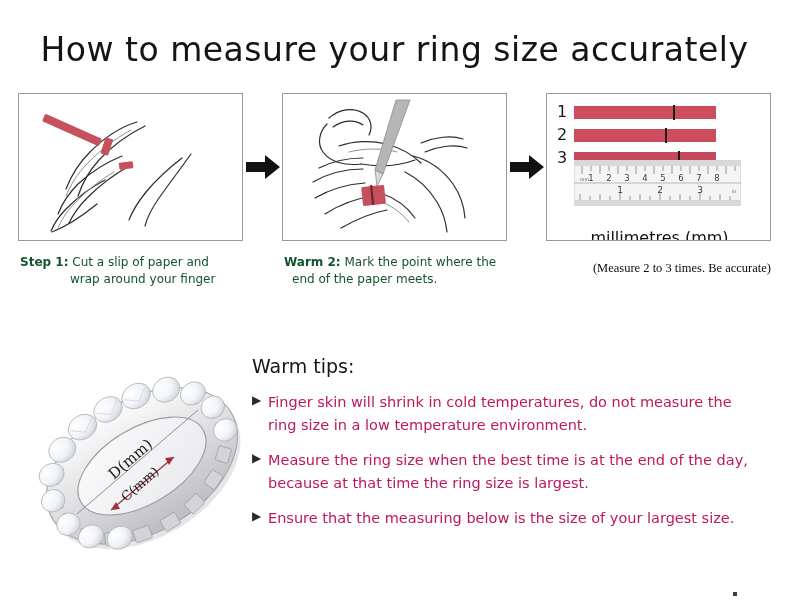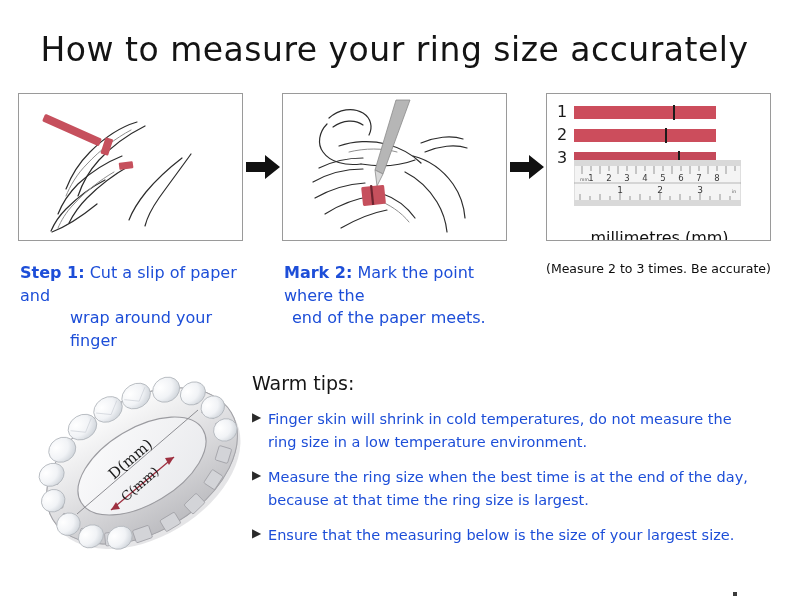--- a/index.html
+++ b/index.html
@@ -52,40 +52,40 @@
     border: 1px solid #9a9a9a;
     background: #ffffff;
     position: relative;
     overflow: hidden;
   }
 
   .arrow-glyph { display: block; }
 
   
   .caption {
-    margin-top: 21px;
-    font-size: 16px;
+    margin-top: 13px;
+    font-size: 12px;
     line-height: 1.42;
-    color: #1d4ed8;
+    color: #14532d;
     font-family: "DejaVu Sans", sans-serif;
   }
   .caption .lead { font-weight: bold; }
   .caption .bold { font-weight: bold; }
   .cap-l1 { padding-left: 2px; }
   .cap-l2 { padding-left: 52px; }
   .cap-c2 { text-align: left; padding-left: 10px; }
   .cap-ind { padding-left: 56px; }
 
   .note {
     margin-top: 20px;
     font-size: 12.5px;
     color: #0d0d0d;
     font-family: "DejaVu Sans", sans-serif;
   }
-  .note-c { text-align: left; }
+  .note-c { text-align: right; font-family: Liberation Serif, serif; }
 
   
   .strips { position: absolute; top: 10px; left: 10px; }
   .strip-row { display: flex; align-items: center; margin-bottom: 7px; }
   .strip-num {
     width: 17px;
     font-size: 16px;
     color: #1a1a1a;
     font-family: "DejaVu Sans", sans-serif;
     line-height: 1;
@@ -119,21 +119,21 @@
   .ring-figure {
     position: absolute;
     left: 26px;
     top: 352px;
     width: 232px;
     height: 228px;
   }
   .tips {
     position: absolute;
     left: 252px;
-    top: 372px;
+    top: 355px;
     width: 500px;
   }
   .tips-heading {
     font-size: 19px;
     color: #161616;
     font-family: "DejaVu Sans", sans-serif;
     margin-bottom: 14px;
   }
   .tip-item {
     display: flex;
@@ -143,21 +143,21 @@
   .tip-bullet {
     flex: 0 0 auto;
     width: 16px;
     font-size: 12px;
     line-height: 1.62;
     color: #2a2a2a;
   }
   .tip-text {
     font-size: 14.5px;
     line-height: 1.62;
-    color: #1d4ed8;
+    color: #be185d;
     font-family: "DejaVu Sans", sans-serif;
   }
 
   .corner-artifact {
     position: absolute;
     left: 733px;
     top: 592px;
     width: 4px;
     height: 4px;
     background: #3b3b3b;
@@ -245,21 +245,21 @@
 
         <path d="M113 6 L127 6 L100 80 L92 76 Z" fill="#b6b6b6" stroke="#8a8a8a" stroke-width="0.8"></path>
         <path d="M92 76 L100 80 L94 92 Z" fill="#d8d8d8" stroke="#8a8a8a" stroke-width="0.8"></path>
 
         <rect x="79" y="92" width="23" height="19" rx="1.5" fill="#c6505d" transform="rotate(-6 90 101)"></rect>
         <rect x="88" y="91" width="2.2" height="20" fill="#6d2530" transform="rotate(-6 89 101)"></rect>
       </svg>
     </div>
     <div class="caption">
       <div class="cap-l1">
-        <span class="lead">Mark 2:</span>
+        <span class="lead">Warm 2:</span>
         <span>Mark the point where the</span>
       </div>
       <div class="cap-c2">end of the paper meets.</div>
     </div>
   </div>
 
   <div class="arrow-col">
     <svg class="arrow-glyph" width="34" height="26" viewBox="0 0 34 26">
       <path d="M0 8 L19 8 L19 1 L34 13 L19 25 L19 18 L0 18 Z" fill="#111111"></path>
     </svg>

